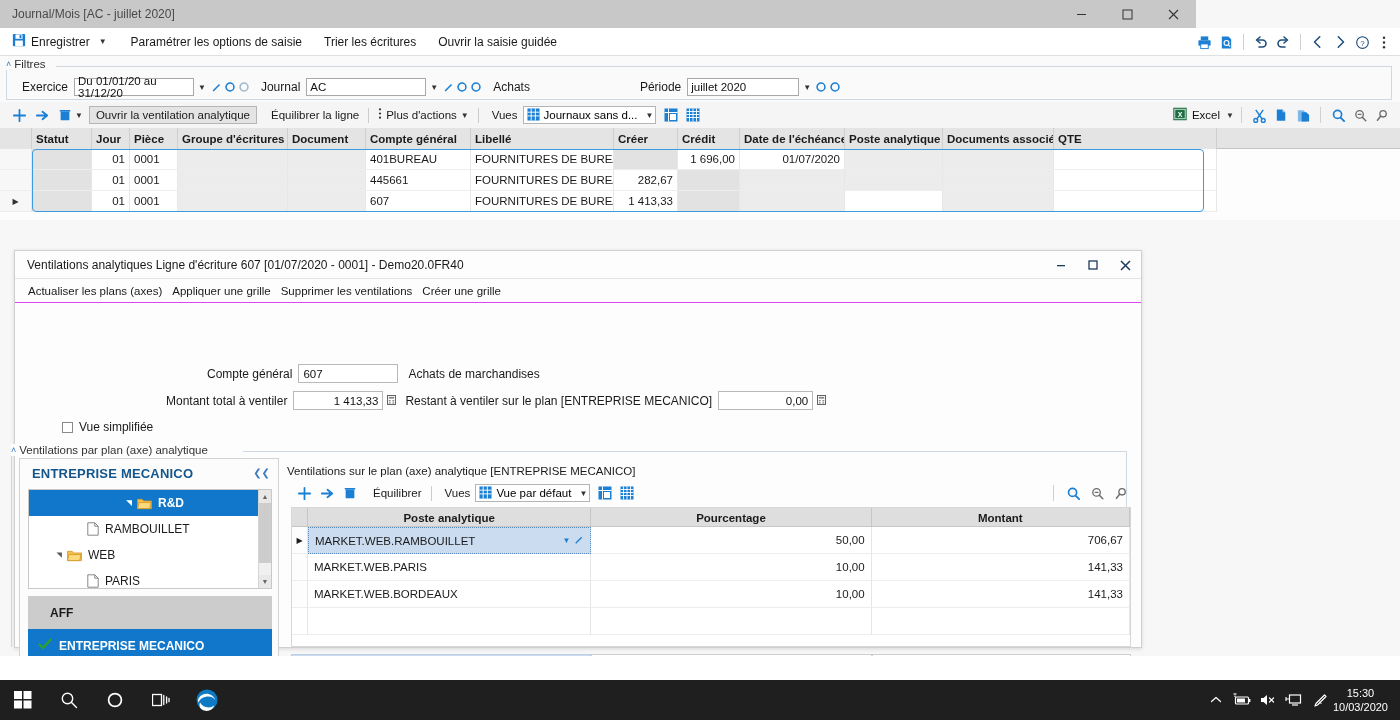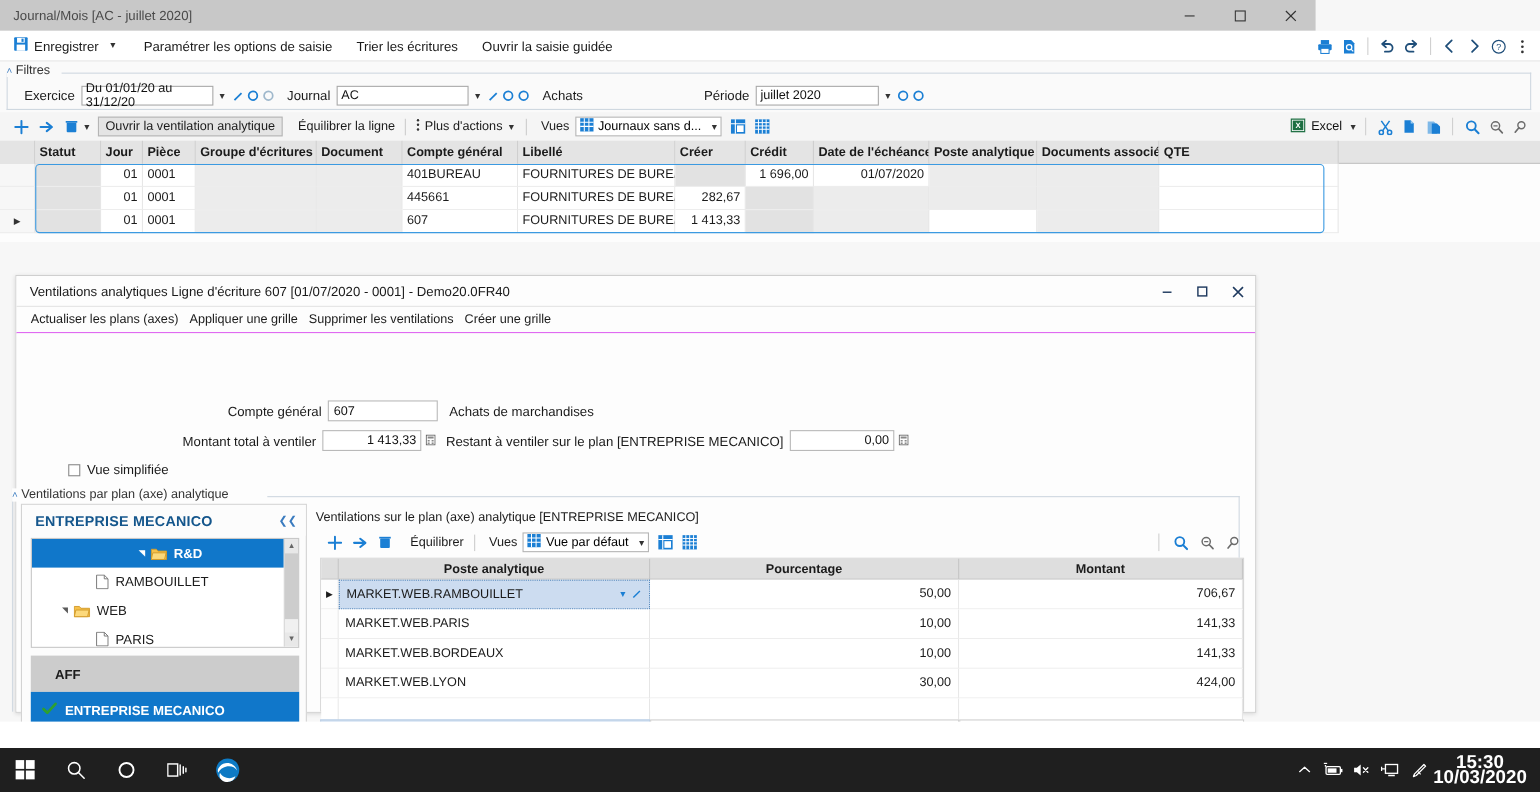--- a/index.html
+++ b/index.html
@@ -232,21 +232,21 @@
   
   .taskbar {
     position:absolute; left:0; bottom:0; width:1400px; height:40px;
     background:#1f1f1f; display:flex; align-items:center;
   }
   .tk-ic { width:46px; height:40px; display:flex; align-items:center; justify-content:center; }
   .tk-right { position:absolute; right:0; top:0; height:40px; display:flex; align-items:center; padding-right:12px; gap:0; }
   .tk-sm { width:26px; height:40px; display:flex; align-items:center; justify-content:center; }
   .tk-clock {
     display:flex; flex-direction:column; align-items:center; justify-content:center;
-    color:#fff; font-size:17px; line-height:14px; height:40px;font-weight:bold;
+    color:#fff; font-size:11px; line-height:14px; height:40px;
   }
   .desktop-fill { position:absolute; left:0; top:656px; width:1400px; height:24px; background:#ffffff; }
 </style>
 </head>
 <body>
 
 <div class="app">
 
   <div class="titlebar">
     <span class="tb-title">Journal/Mois [AC - juillet 2020]</span>
@@ -837,28 +837,20 @@
                 <div class="vg-td num" style="width: 259px;">141,33</div>
               </div>
               <div class="vg-row">
                 <div class="vg-td gutter" style="width: 16px; font-size: 8px;"></div>
                 <div class="vg-td field" style="width: 284px;">
                   <span>MARKET.WEB.BORDEAUX</span>
                 </div>
                 <div class="vg-td num" style="width: 281px;">10,00</div>
                 <div class="vg-td num" style="width: 259px;">141,33</div>
               </div>
-              <div class="vg-row">
-                <div class="vg-td gutter" style="width: 16px; font-size: 8px;"></div>
-                <div class="vg-td field" style="width: 284px;">
-                  <span>MARKET.WEB.LYON</span>
-                </div>
-                <div class="vg-td num" style="width: 281px;">30,00</div>
-                <div class="vg-td num" style="width: 259px;">424,00</div>
-              </div>
               <div class="vg-filler">
                 <div class="vg-td" style="width: 16px;"></div>
                 <div class="vg-td" style="width: 284px;"></div>
                 <div class="vg-td" style="width: 281px;"></div>
                 <div class="vg-td" style="width: 259px;"></div>
               </div>
             </div>
         </div>
 
         <div class="vg-total">

